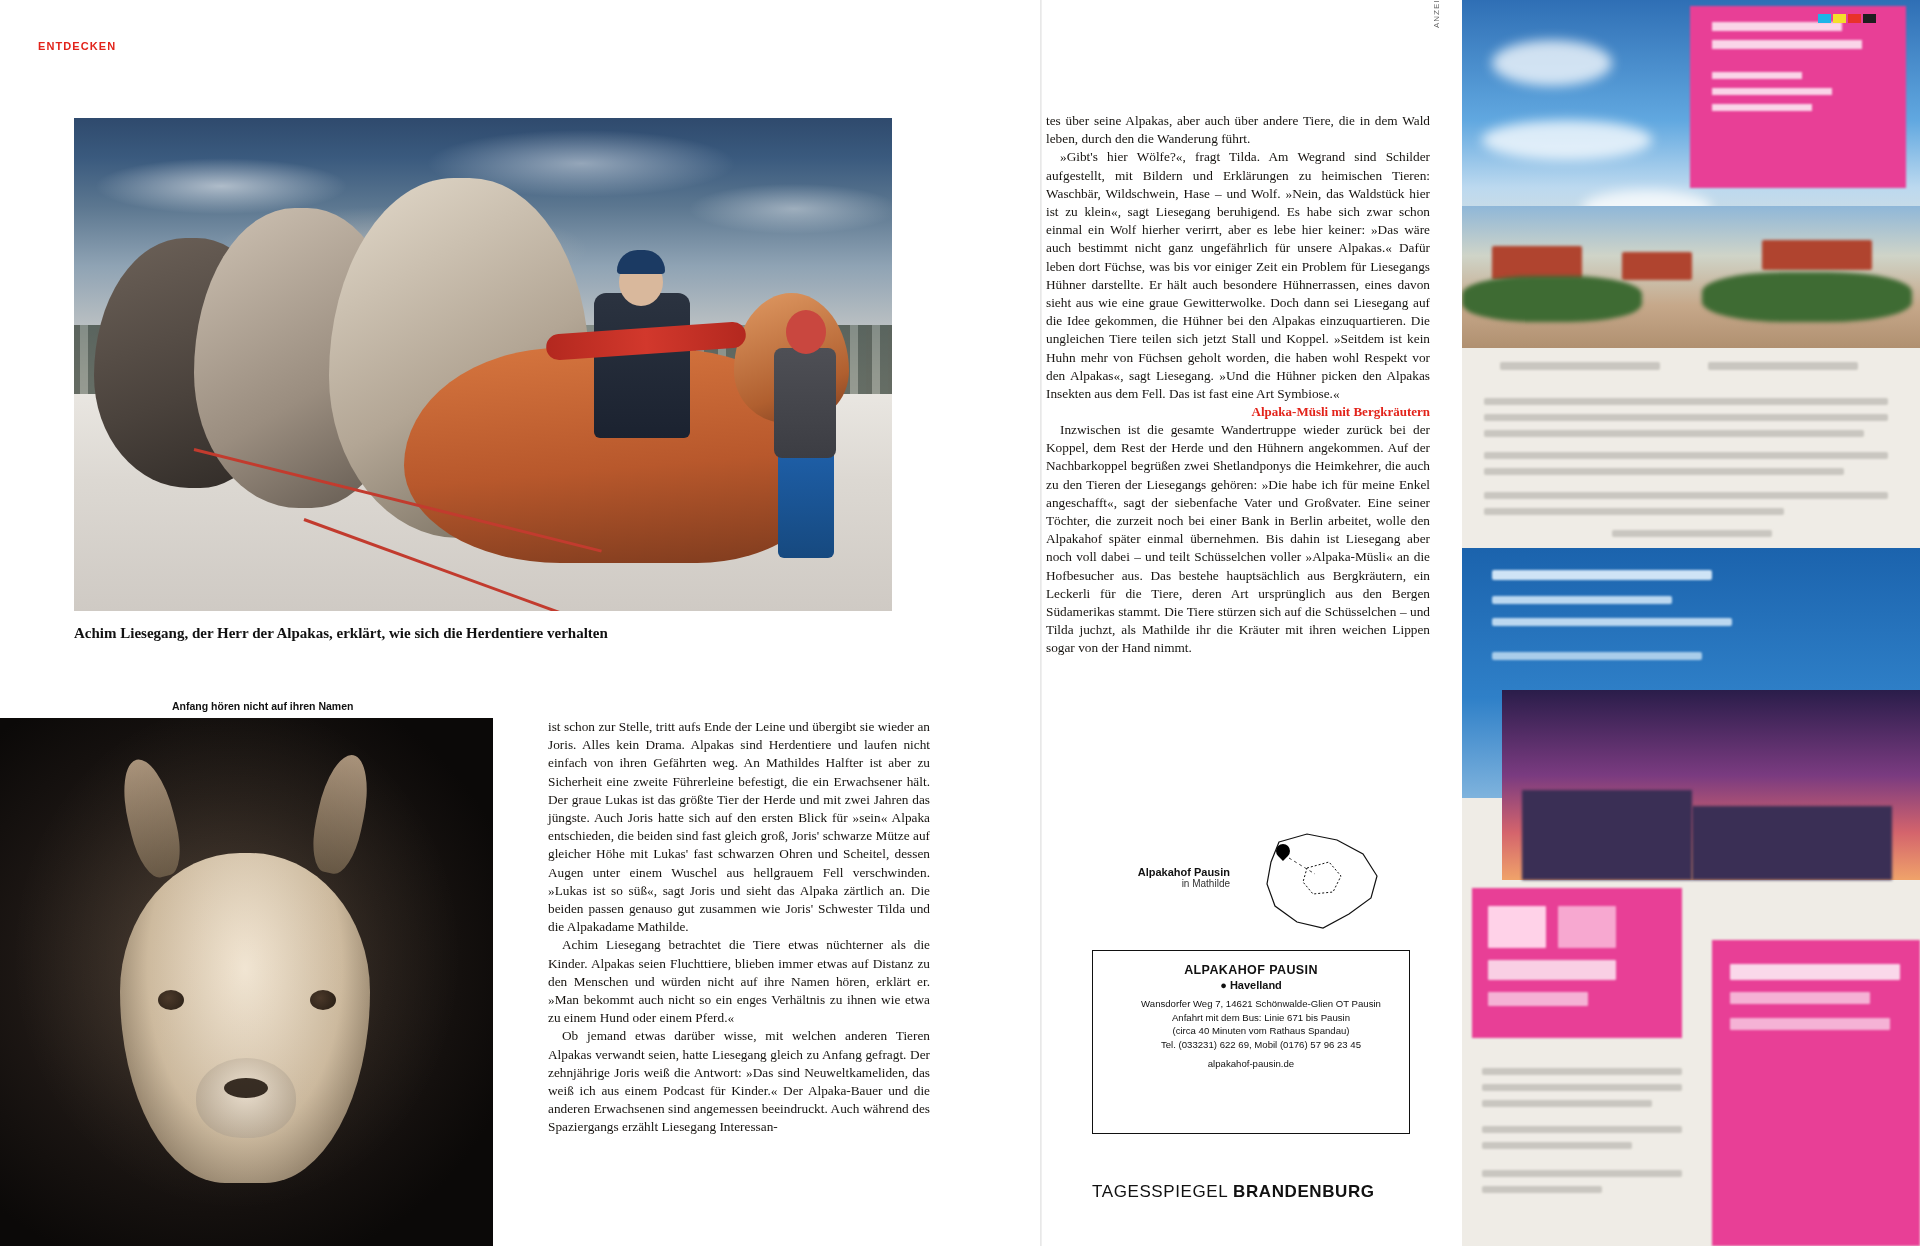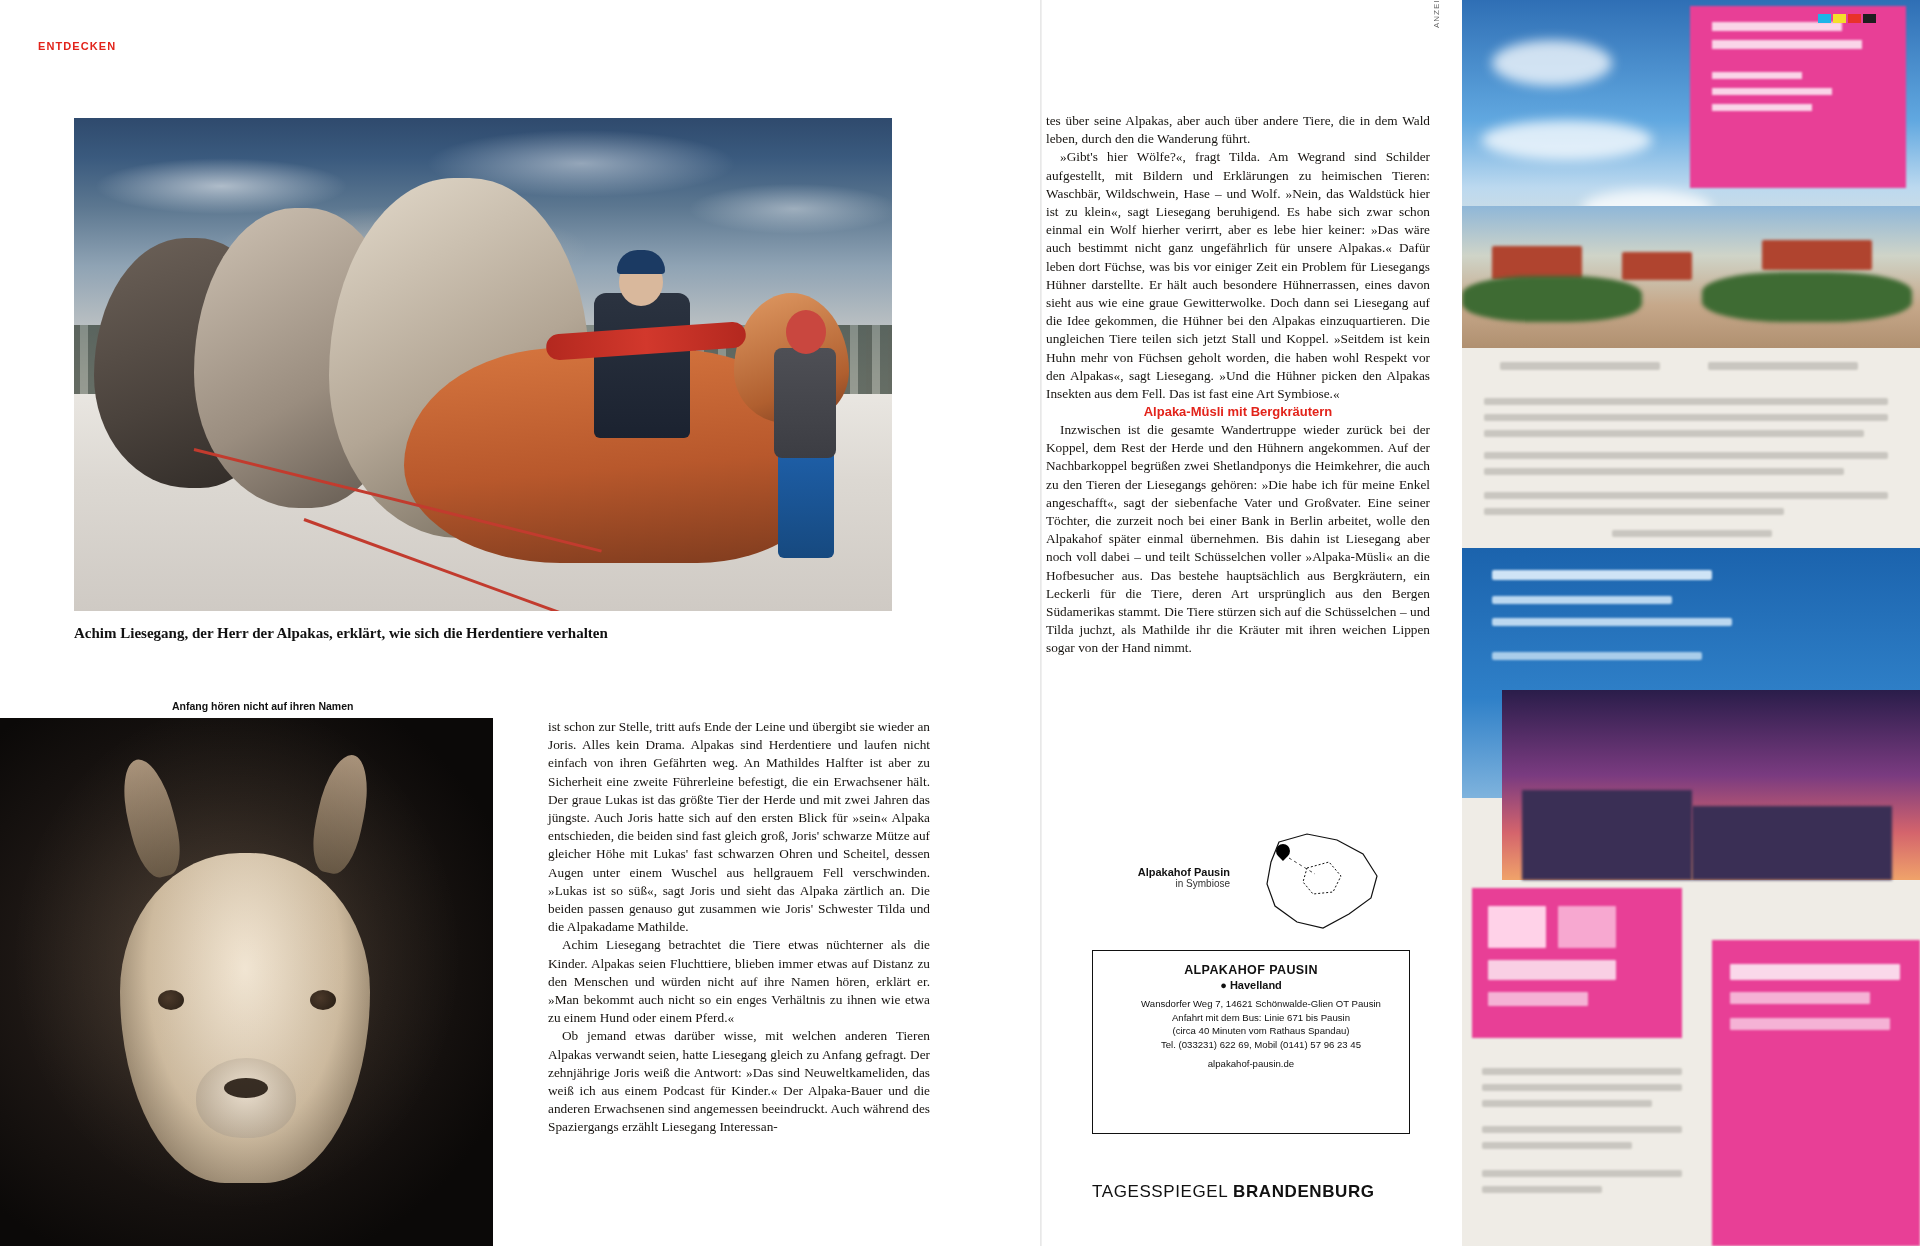--- a/index.html
+++ b/index.html
@@ -210,26 +210,26 @@
     font-size: 13.3px;
     line-height: 1.37;
     color: #16130f;
     text-align: justify;
     hyphens: auto;
   }
   .right-text p { margin: 0; }
   .right-text p + p { text-indent: 14px; }
   .subhead {
     display: block;
-    font-family: Liberation Sans, sans-serif;
+    font-family: Liberation Serif, serif;
     font-weight: bold;
     font-size: 13px;
     color: #e2231a;
     margin: 15px 0 13px 0;
-    text-align: center;
+    text-align: right;
     text-indent: 0 !important;
   }
 
   
   .map-wrap {
     position: absolute;
     left: 1100px; top: 828px;
     width: 310px; height: 120px;
   }
   .map-label {
@@ -402,41 +402,41 @@
   <div class="right-text">
     <p>tes über seine Alpakas, aber auch über andere Tiere, die in dem Wald leben, durch den die Wanderung führt.</p>
     <p>»Gibt's hier Wölfe?«, fragt Tilda. Am Wegrand sind Schilder aufgestellt, mit Bildern und Erklärungen zu heimischen Tieren: Waschbär, Wildschwein, Hase – und Wolf. »Nein, das Waldstück hier ist zu klein«, sagt Liesegang beruhigend. Es habe sich zwar schon einmal ein Wolf hierher verirrt, aber es lebe hier keiner: »Das wäre auch bestimmt nicht ganz ungefährlich für unsere Alpakas.« Dafür leben dort Füchse, was bis vor einiger Zeit ein Problem für Liesegangs Hühner darstellte. Er hält auch besondere Hühnerrassen, eines davon sieht aus wie eine graue Gewitterwolke. Doch dann sei Liesegang auf die Idee gekommen, die Hühner bei den Alpakas einzuquartieren. Die ungleichen Tiere teilen sich jetzt Stall und Koppel. »Seitdem ist kein Huhn mehr von Füchsen geholt worden, die haben wohl Respekt vor den Alpakas«, sagt Liesegang. »Und die Hühner picken den Alpakas Insekten aus dem Fell. Das ist fast eine Art Symbiose.«</p>
     <p class="subhead">Alpaka-Müsli mit Bergkräutern</p>
     <p>Inzwischen ist die gesamte Wandertruppe wieder zurück bei der Koppel, dem Rest der Herde und den Hühnern angekommen. Auf der Nachbarkoppel begrüßen zwei Shetlandponys die Heimkehrer, die auch zu den Tieren der Liesegangs gehören: »Die habe ich für meine Enkel angeschafft«, sagt der siebenfache Vater und Großvater. Eine seiner Töchter, die zurzeit noch bei einer Bank in Berlin arbeitet, wolle den Alpakahof später einmal übernehmen. Bis dahin ist Liesegang aber noch voll dabei – und teilt Schüsselchen voller »Alpaka-Müsli« an die Hofbesucher aus. Das bestehe hauptsächlich aus Bergkräutern, ein Leckerli für die Tiere, deren Art ursprünglich aus den Bergen Südamerikas stammt. Die Tiere stürzen sich auf die Schüsselchen – und Tilda juchzt, als Mathilde ihr die Kräuter mit ihren weichen Lippen sogar von der Hand nimmt.</p>
   </div>
 
   <div class="map-wrap">
     <div class="map-label">
       <b>Alpakahof Pausin</b>
-      <span>in Symbiose</span>
+      <span>in Mathilde</span>
     </div>
     <svg class="map-svg" width="160" height="110" viewBox="0 0 160 110">
       <path d="M34 14 L62 6 L92 12 L118 26 L132 48 L126 70 L104 86 L78 100 L52 94 L30 78 L22 56 L26 34 Z" fill="none" stroke="#111" stroke-width="1.2"></path>
       <path d="M62 40 L84 34 L96 48 L88 64 L68 66 L58 54 Z" fill="none" stroke="#111" stroke-width="1" stroke-dasharray="2 2"></path>
       <path d="M44 30 L70 46" stroke="#111" stroke-width=".8" stroke-dasharray="3 3" fill="none"></path>
     </svg>
     <div class="pin"></div>
   </div>
 
   <div class="infobox">
     <div class="ib-title">ALPAKAHOF PAUSIN</div>
     <div class="ib-region">
       <span>●️</span>
       <span>Havelland</span>
     </div>
     <div class="ib-body">
       <div>Wansdorfer Weg 7, 14621 Schönwalde-Glien OT Pausin</div>
       <div>Anfahrt mit dem Bus: Linie 671 bis Pausin</div>
       <div>(circa 40 Minuten vom Rathaus Spandau)</div>
-      <div>Tel. (033231) 622 69, Mobil (0141) 57 96 23 45</div>
+      <div>Tel. (033231) 622 69, Mobil (0176) 57 96 23 45</div>
     </div>
     <div class="ib-web">alpakahof-pausin.de</div>
   </div>
 
   <div class="footer">
     <span>TAGESSPIEGEL </span><b>BRANDENBURG</b>
   </div>
 
   <div class="ad-strip">
     <div class="ad-block ad-photo-sky"></div>

